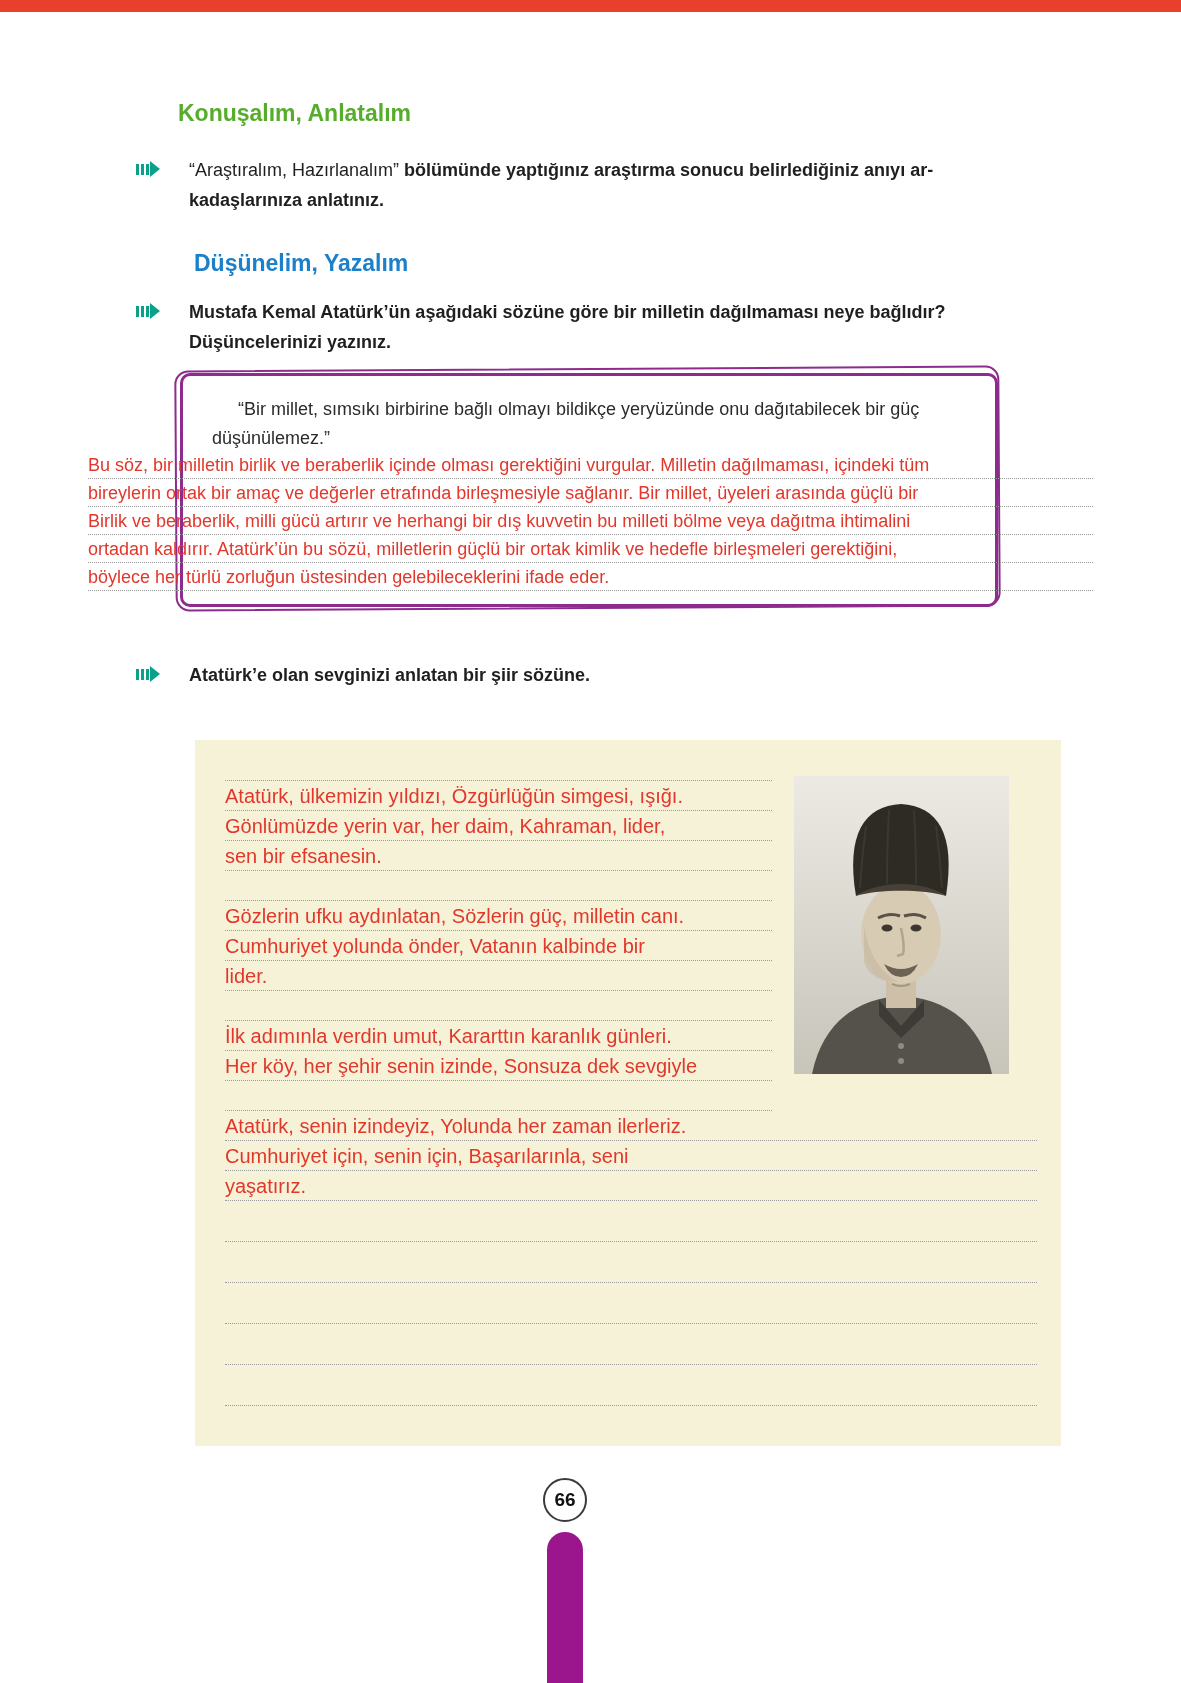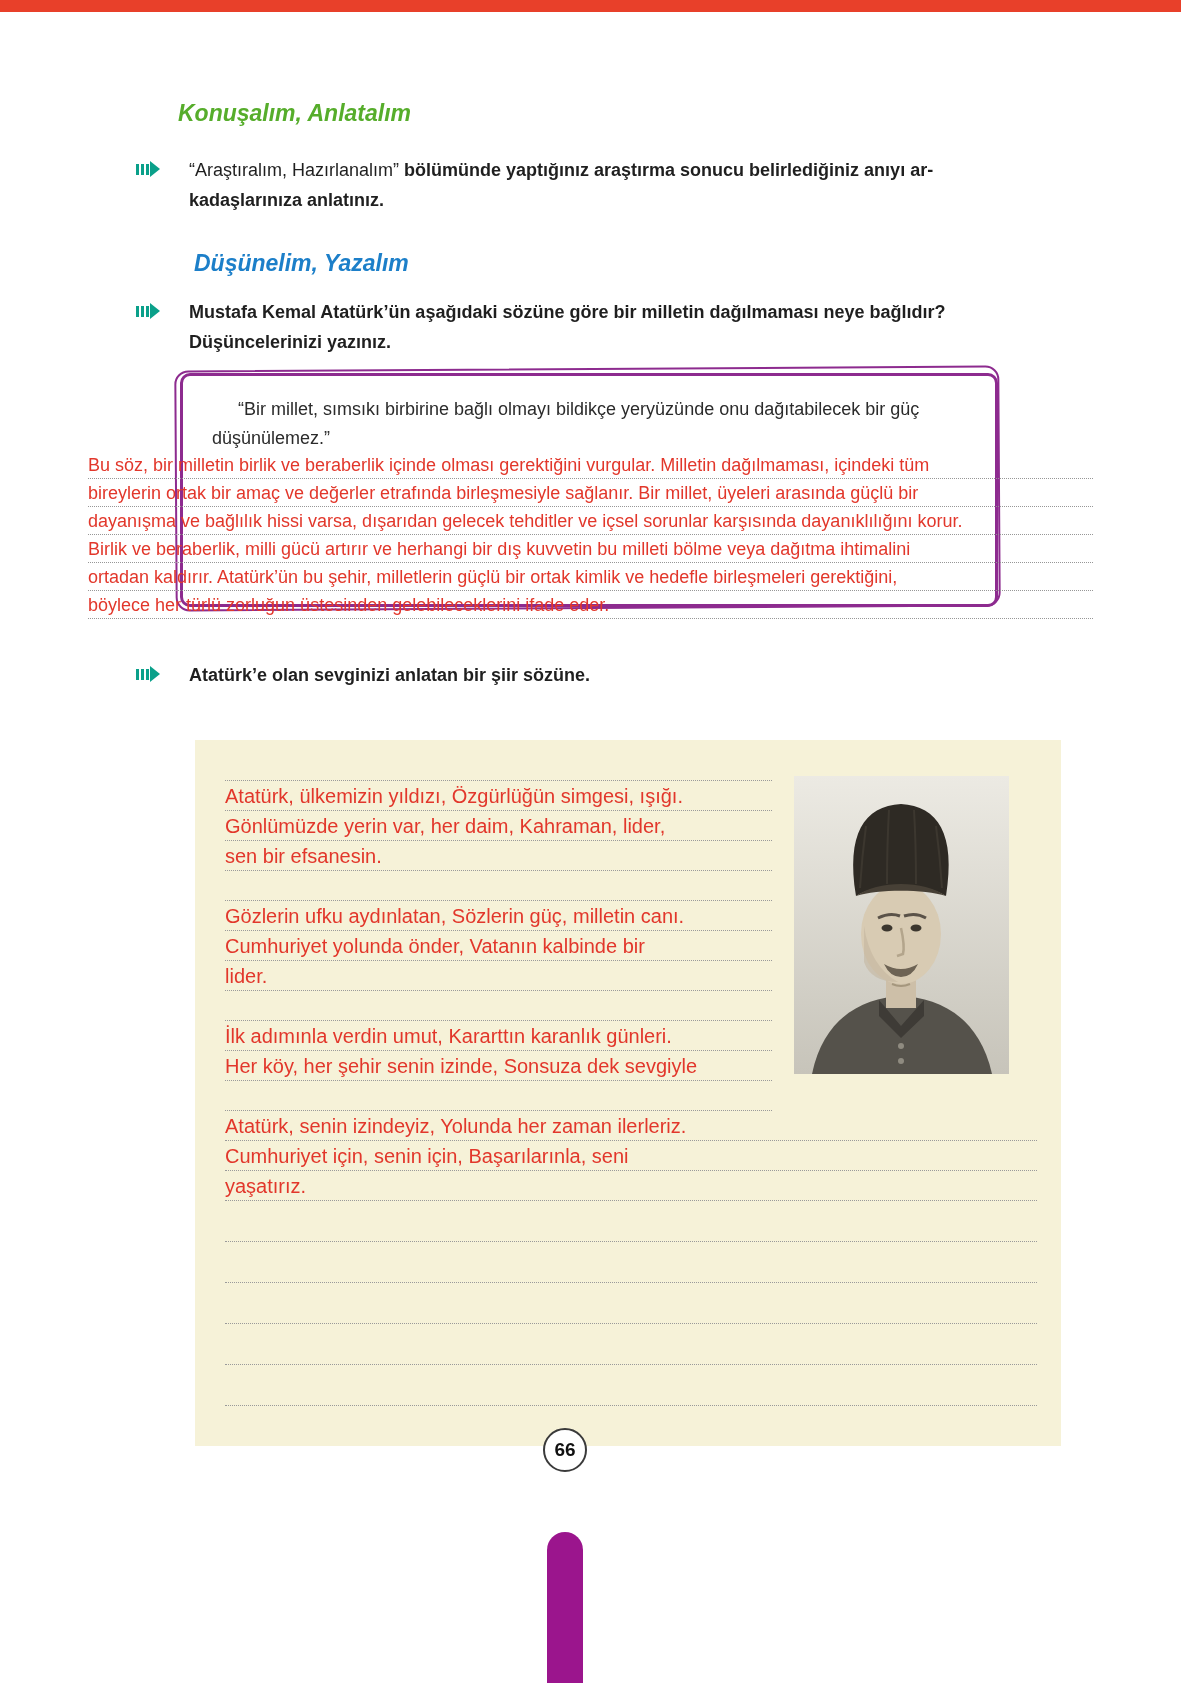--- a/index.html
+++ b/index.html
@@ -2,21 +2,21 @@
 <html><head>
 <meta charset="utf-8">
 <style>
   html,body { margin:0; padding:0; background:#ffffff; }
   .page {
     position:relative; width:1181px; height:1683px; background:#ffffff;
     font-family:"Liberation Sans", sans-serif; color:#1f1f1f; overflow:hidden;
   }
   .topbar { position:absolute; left:0; top:0; width:100%; height:12px; background:#e8402a; }
 
-  .heading { position:absolute; left:178px; margin:0; font-size:23px; font-weight:bold; font-style:italic; }
+  .heading { position:absolute; left:178px; margin:0; font-size:23px; font-weight:bold; }
   .heading.green { color:#56ad2b; top:100px; }
   .heading.blue  { color:#1c7fc9; top:250px;margin-left:16px; }
 
   .prompt-row { position:absolute; left:136px; display:flex; gap:29px; align-items:flex-start; }
   .bullet-arrow { display:inline-flex; align-items:center; margin-top:6px; flex:none; }
   .bullet-arrow .stripes { width:13px; height:11px;
     background:repeating-linear-gradient(to right,#0aa08a 0 2.5px, transparent 2.5px 5px); }
   .bullet-arrow .head { width:0; height:0; border-top:8px solid transparent;
     border-bottom:8px solid transparent; border-left:10px solid #0aa08a; margin-left:1px; }
   .prompt-text { margin:0; font-size:18px; line-height:30px; white-space:pre; }
@@ -36,21 +36,21 @@
 
   .poem-box { position:absolute; left:195px; top:740px; width:866px; height:706px;
     background:#f6f2d8; border-radius:0; padding:34px 24px 20px 30px; box-sizing:border-box; }
   .photo { float:right; width:215px; height:298px; margin:2px 28px 14px 22px; }
   .rule-top   { overflow:hidden; height:6px;  border-bottom:1px dotted #9a9a9a; }
   .poem-line  { overflow:hidden; white-space:nowrap; font-size:20px; line-height:30px;
     height:30px; color:#e2372b; border-bottom:1px dotted #9a9a9a; box-sizing:border-box; }
   .poem-sep   { overflow:hidden; height:30px; border-bottom:1px dotted #9a9a9a; box-sizing:border-box; }
   .blank-line { overflow:hidden; height:41px; border-bottom:1px dotted #9a9a9a; box-sizing:border-box; }
 
-  .page-circle { position:absolute; left:543px; top:1428px; width:44px; height:44px;
+  .page-circle { position:absolute; left:543px; top:1478px; width:44px; height:44px;
     border-radius:50%; background:#ffffff; border:2px solid #3a3a3a; box-sizing:border-box;
     display:flex; align-items:center; justify-content:center; font-size:19px; font-weight:bold; color:#111; }
   .footer-bar { position:absolute; left:547px; top:1532px; width:36px; height:151px;
     background:#9b158d; border-radius:18px 18px 0 0; }
 </style>
 </head>
 <body>
 
 <div class="page">
 
@@ -78,23 +78,22 @@
 Düşüncelerinizi yazınız.</p>
   </div>
 
   <div class="quote-section">
     <div class="quote-box"></div>
     <p class="quote-text">“Bir millet, sımsıkı birbirine bağlı olmayı bildikçe yeryüzünde onu dağıtabilecek bir güç
 düşünülemez.”</p>
     <div class="answer">
       <div class="answer-line">Bu söz, bir milletin birlik ve beraberlik içinde olması gerektiğini vurgular. Milletin dağılmaması, içindeki tüm</div>
       <div class="answer-line">bireylerin ortak bir amaç ve değerler etrafında birleşmesiyle sağlanır. Bir millet, üyeleri arasında güçlü bir</div>
-      <div class="answer-line">dayanışma ve bağlılık hissi varsa, dışarıdan gelecek tehditler ve içsel sorunlar karşısında dayanıklılığını korur.</div>
       <div class="answer-line">Birlik ve beraberlik, milli gücü artırır ve herhangi bir dış kuvvetin bu milleti bölme veya dağıtma ihtimalini</div>
-      <div class="answer-line">ortadan kaldırır. Atatürk’ün bu şehir, milletlerin güçlü bir ortak kimlik ve hedefle birleşmeleri gerektiğini,</div>
+      <div class="answer-line">ortadan kaldırır. Atatürk’ün bu sözü, milletlerin güçlü bir ortak kimlik ve hedefle birleşmeleri gerektiğini,</div>
       <div class="answer-line">böylece her türlü zorluğun üstesinden gelebileceklerini ifade eder.</div>
     </div>
   </div>
 
   <div class="prompt-row" style="top:660px">
     <span class="bullet-arrow">
         <i class="stripes"></i>
         <i class="head"></i>
       </span>
     <p class="prompt-text bold">Atatürk’e olan sevginizi anlatan bir şiir sözüne.</p>

